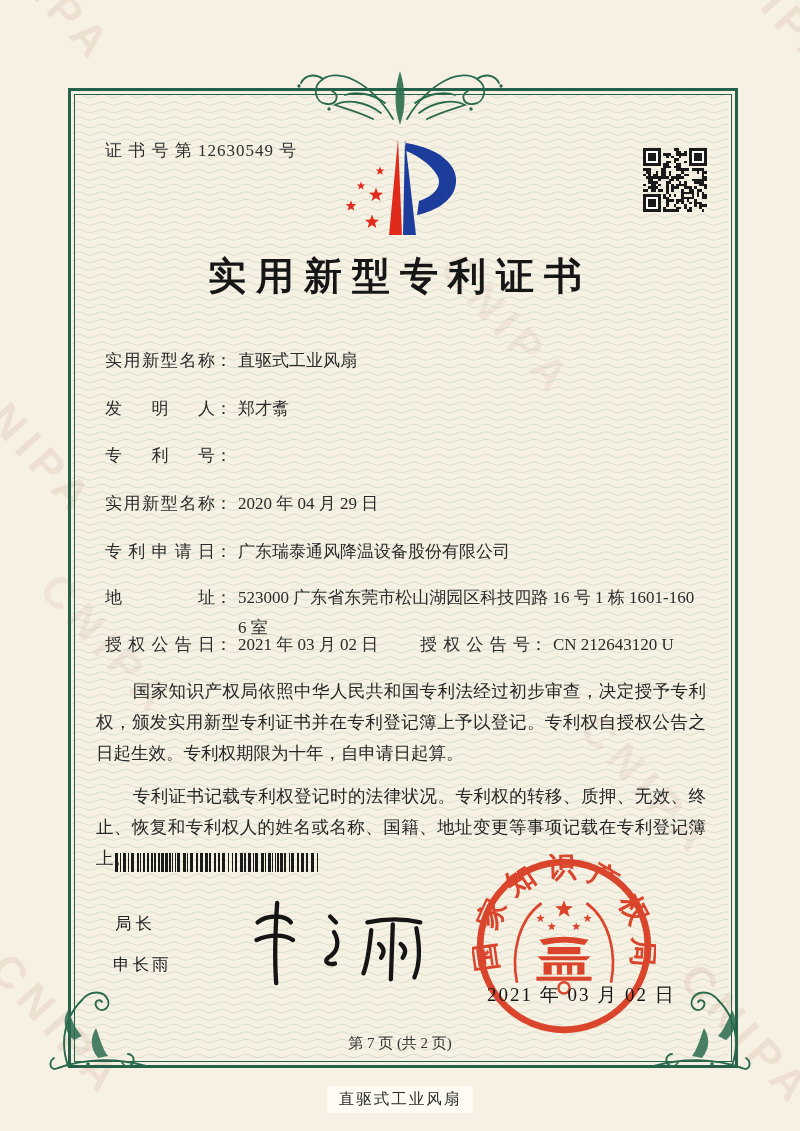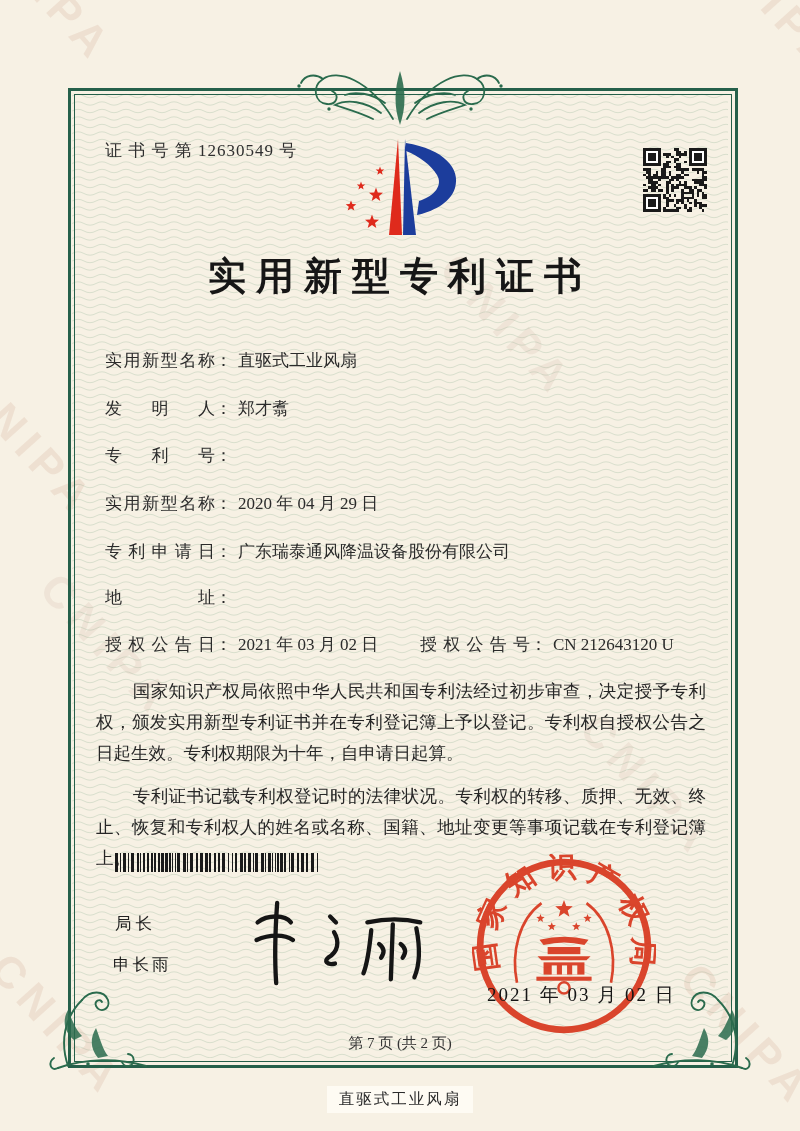--- a/index.html
+++ b/index.html
@@ -507,20 +507,21 @@
     <span class="f-value">2020 年 04 月 29 日</span>
   </div>
   <div class="field-row" style="top:529px">
     <span class="f-label">专利申请日</span>
       <span class="f-colon">：</span>
     <span class="f-value">广东瑞泰通风降温设备股份有限公司</span>
   </div>
   <div class="field-row" style="top:575px">
     <span class="f-label">地址</span>
       <span class="f-colon">：</span>
+    <span class="f-value addr">523000 广东省东莞市松山湖园区科技四路 16 号 1 栋 1601-1606 室</span>
   </div>
   <div class="field-row" style="top:622px">
     <span class="f-label">授权公告日</span>
       <span class="f-colon">：</span>
     <span class="f-value">2021 年 03 月 02 日</span>
     <span class="grant2">
       <span class="f-label">授权公告号</span>
         <span class="f-colon">：</span>
       <span class="f-value">CN 212643120 U</span>
     </span>

